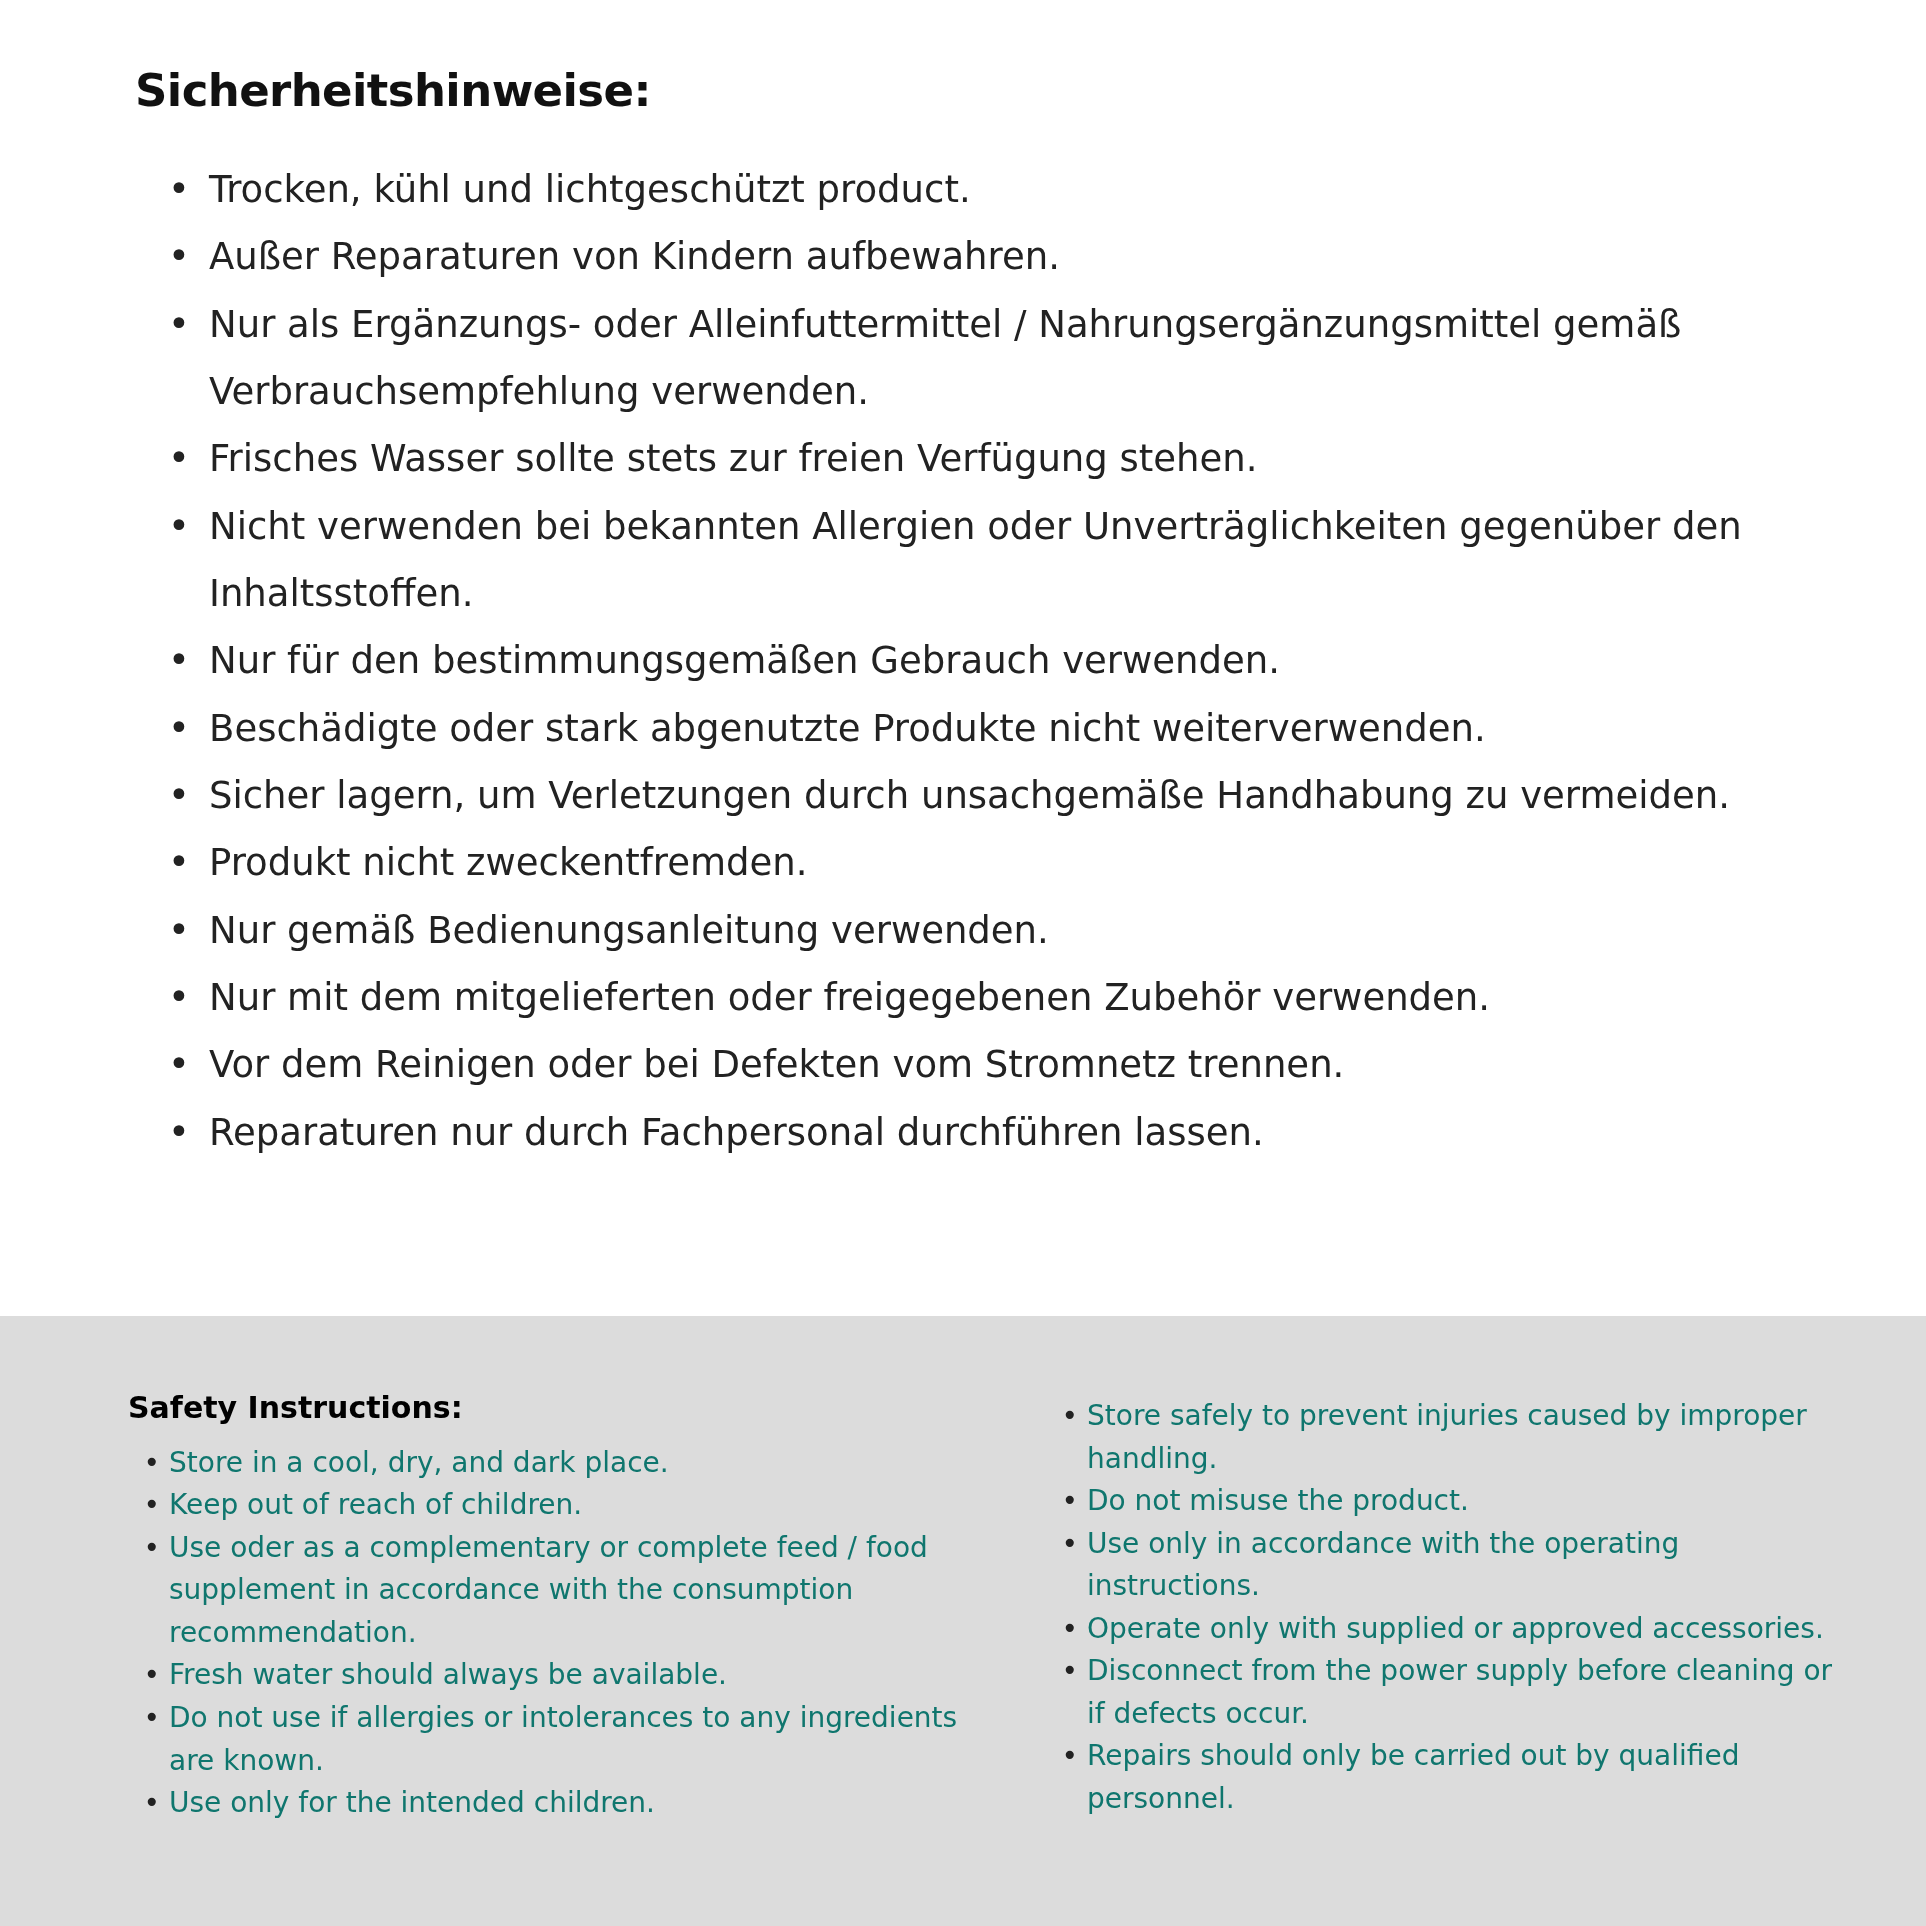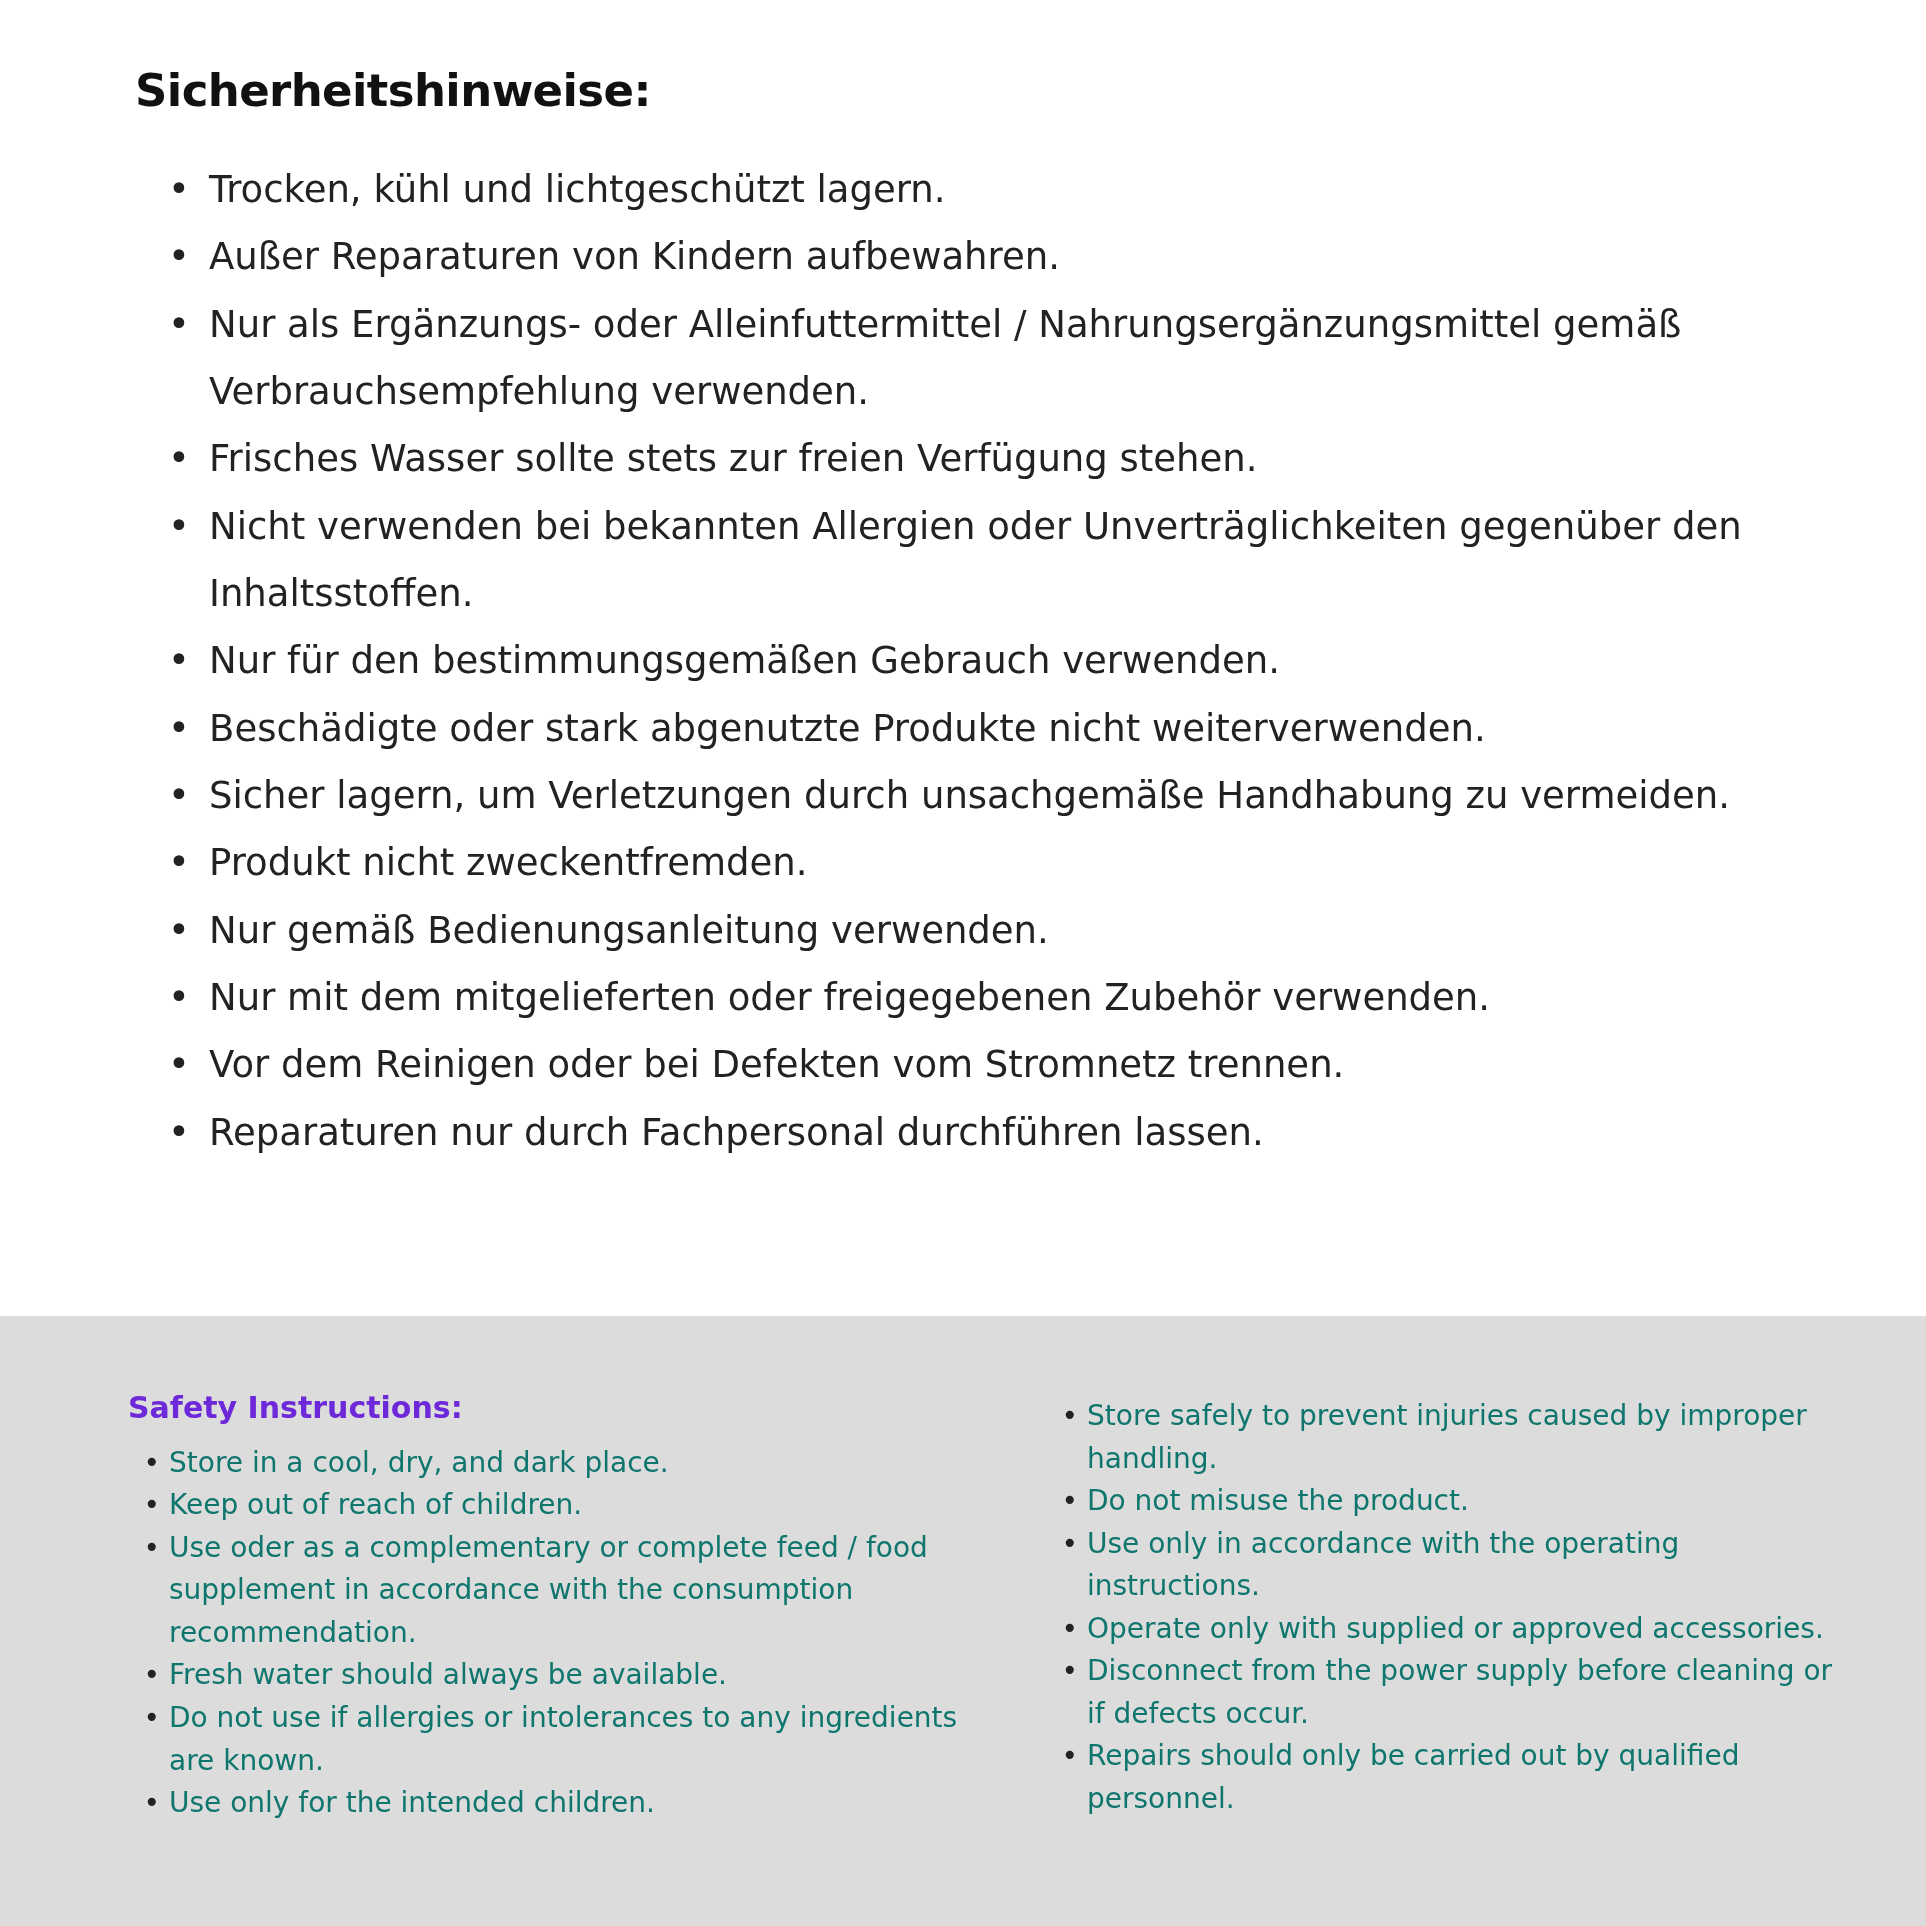--- a/index.html
+++ b/index.html
@@ -63,21 +63,21 @@
     width: 873px;
     flex: none;
   }
   .col-right {
     flex: 1;
     padding-top: 5.1px;
   }
   .english-heading {
     font-size: 30px;
     font-weight: 700;
-    color: #6d28d9;
+    color: #000000;
     margin-bottom: 16.7px;
   }
   .english-list {
     list-style: none;
     margin-left: 13px;
   }
   .english-list li {
     position: relative;
     padding-left: 28px;
     font-size: 28px;
@@ -92,21 +92,21 @@
   }
 </style>
 </head>
 <body>
 
 <div class="page">
 
   <section class="german-section">
     <h1 class="german-heading">Sicherheitshinweise:</h1>
     <ul class="german-list">
-        <li>Trocken, kühl und lichtgeschützt lagern.</li>
+        <li>Trocken, kühl und lichtgeschützt product.</li>
         <li>Außer Reparaturen von Kindern aufbewahren.</li>
         <li>Nur als Ergänzungs- oder Alleinfuttermittel / Nahrungsergänzungsmittel gemäß Verbrauchsempfehlung verwenden.</li>
         <li>Frisches Wasser sollte stets zur freien Verfügung stehen.</li>
         <li>Nicht verwenden bei bekannten Allergien oder Unverträglichkeiten gegenüber den Inhaltsstoffen.</li>
         <li>Nur für den bestimmungsgemäßen Gebrauch verwenden.</li>
         <li>Beschädigte oder stark abgenutzte Produkte nicht weiterverwenden.</li>
         <li>Sicher lagern, um Verletzungen durch unsachgemäße Handhabung zu vermeiden.</li>
         <li>Produkt nicht zweckentfremden.</li>
         <li>Nur gemäß Bedienungsanleitung verwenden.</li>
         <li>Nur mit dem mitgelieferten oder freigegebenen Zubehör verwenden.</li>

